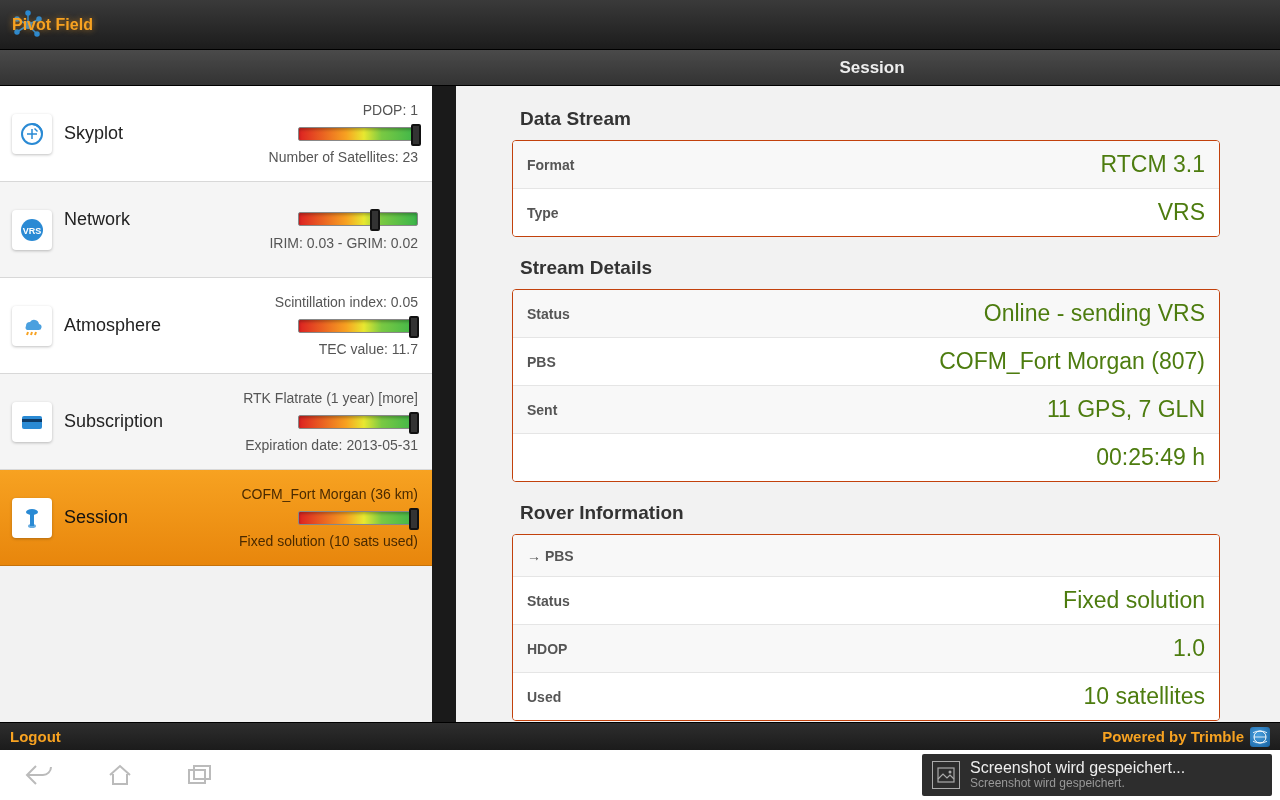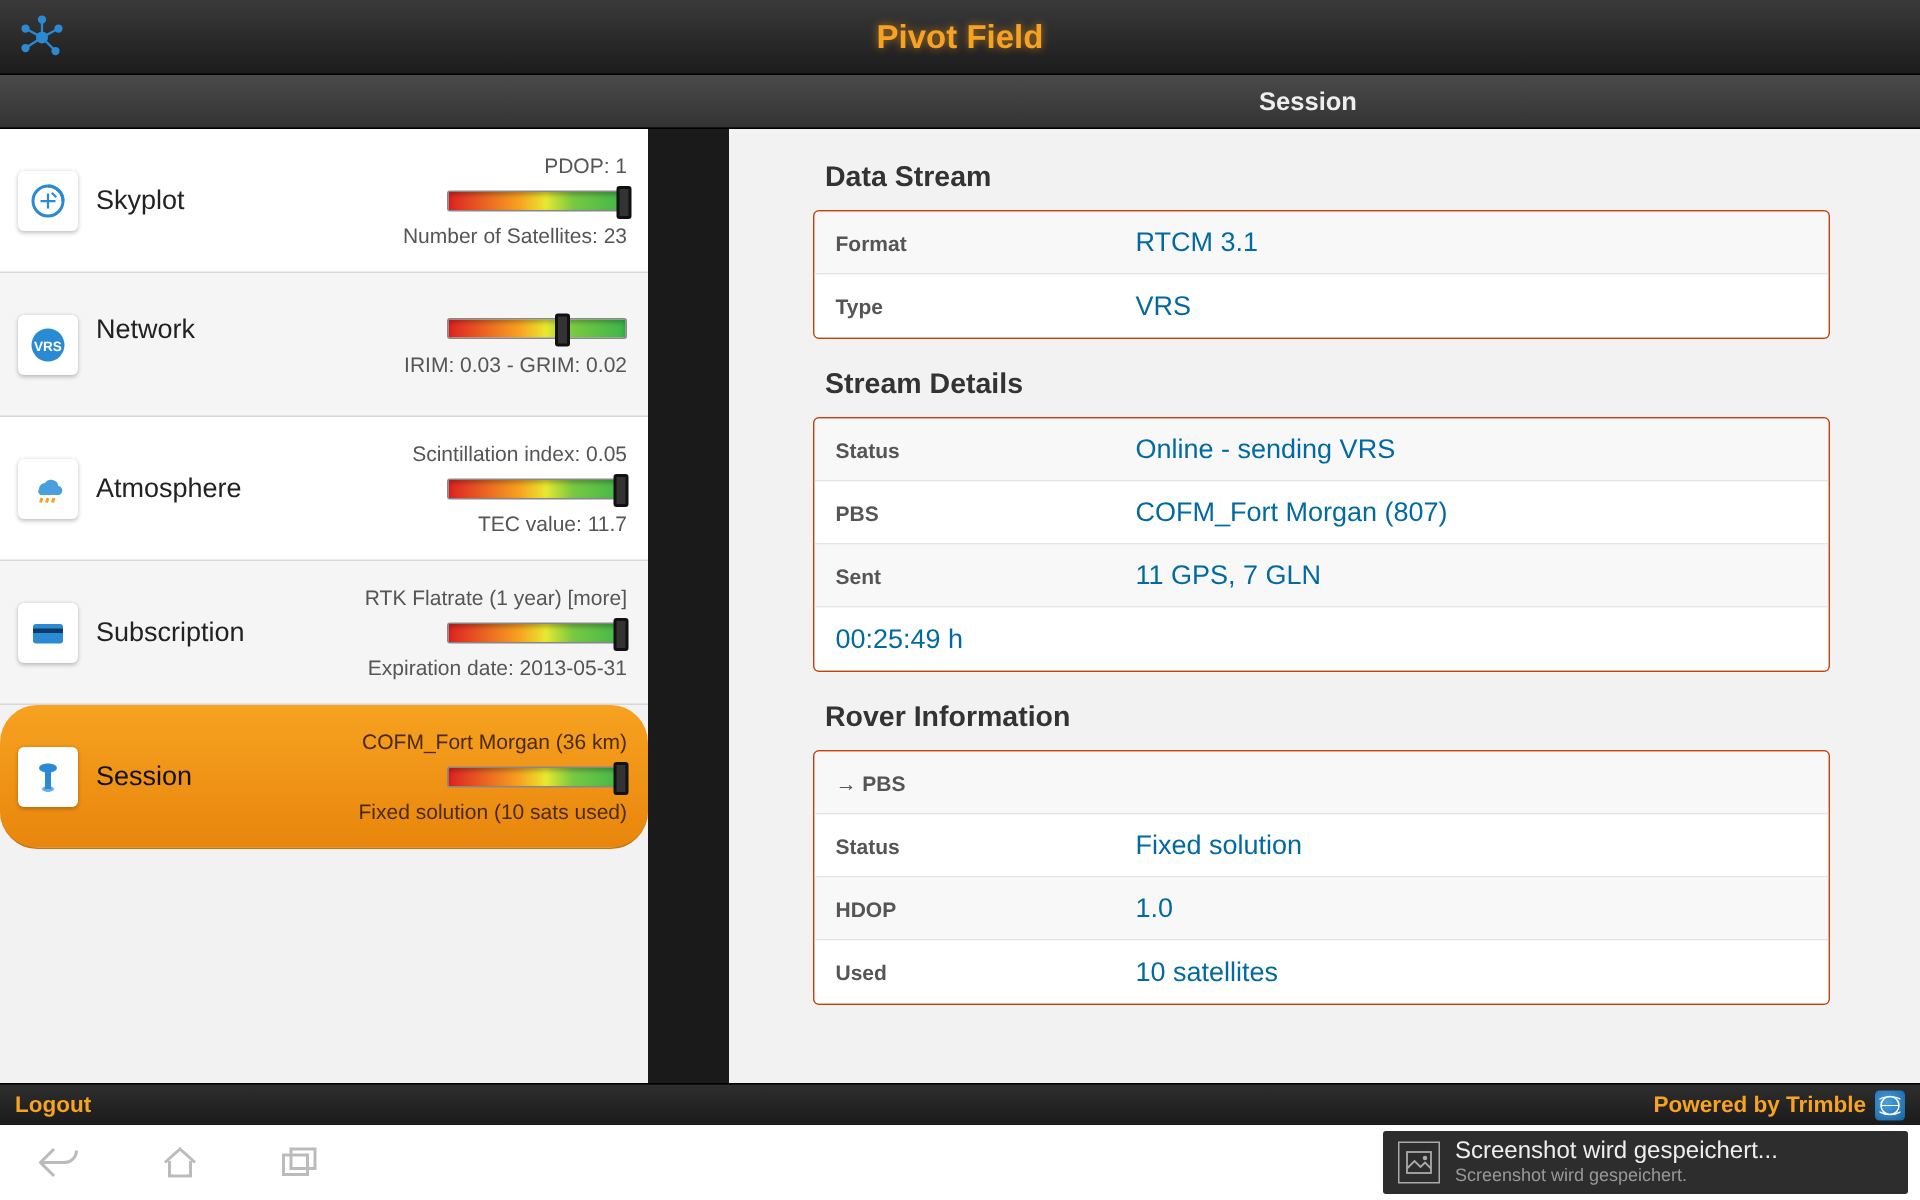--- a/index.html
+++ b/index.html
@@ -15,23 +15,22 @@
     align-items: center;
     padding: 0 12px;
     border-bottom: 1px solid #000;
   }
   .logo-icon {
     width: 32px; height: 32px;
     display: flex; align-items: center; justify-content: center;
   }
   .top-title {
     flex: 1;
-    text-align: center;
     color: #f7a221;
-    font-size: 22px;
+    font-size: 16px;
     font-weight: bold;
     text-shadow: 0 0 6px rgba(255,160,30,0.6);
     margin-left: -32px;
   }
   
   
   .sub-header {
     height: 36px;
     background: linear-gradient(#4a4a4a, #333);
     display: flex;
@@ -60,21 +59,20 @@
   }
   .dark-gutter {
     width: 24px;
     background: #1a1a1a;
   }
   .content-area {
     flex: 1;
     background: #f2f2f2;
     overflow: hidden;
     padding: 0 60px 10px 56px;
-    margin-left: 30px;
   }
   
   .side-item {
     border-bottom: 1px solid #d8d8d8;
     padding: 10px 14px 10px 12px;
     display: flex;
     align-items: center;
     gap: 12px;
     min-height: 96px;
     background: #fff;
@@ -112,21 +110,20 @@
   }
   
   .side-row-inline { display: flex; align-items: center; justify-content: space-between; text-align: right; }
   .side-row-inline .side-label { flex: 0 0 auto; }
   .side-row-inline .range-bar { flex: 0 0 120px; }
   
   
   .side-item.selected {
     background: linear-gradient(#f7a221, #e8860c);
     border-bottom-color: #c6720a;
-    border-radius: 25px;
   }
   .side-item.selected .side-label { color: #111; }
   .side-item.selected .side-top-line,
   .side-item.selected .side-bottom-line { color: #4a2a00; }
   
   .sidebar-fill { flex: 1; background: #f2f2f2; }
   
   
   .section-title {
     font-size: 19px; font-weight: bold; color: #333;
@@ -150,22 +147,23 @@
   .info-key {
     width: 200px;
     padding: 10px 14px;
     font-size: 14px;
     color: #555;
     font-weight: bold;
   }
   .info-val {
     flex: 1;
     padding: 10px 14px;
-    font-size: 18px;
-    color: #0369a1;
+    font-size: 23px;
+    color: #4d7c0f;
+    text-align: right;
   }
   
   
   .footer-bar {
     height: 28px;
     background: linear-gradient(#2e2e2e, #1b1b1b);
     display: flex; align-items: center; justify-content: space-between;
     padding: 0 10px;
     border-top: 1px solid #000;
   }

